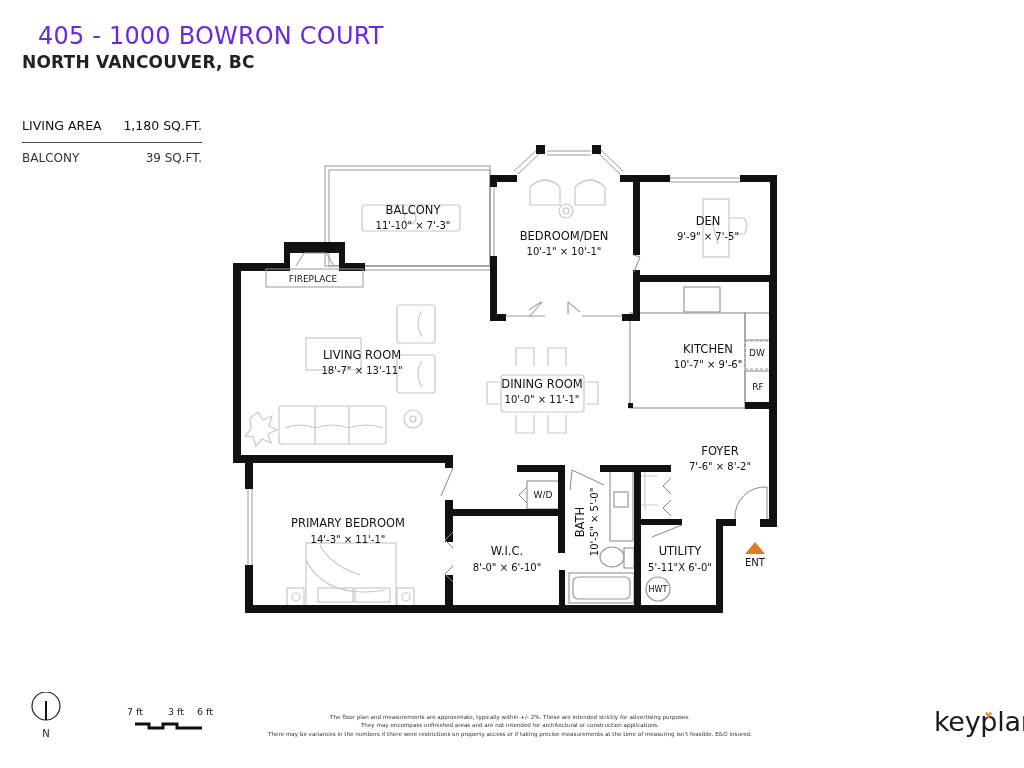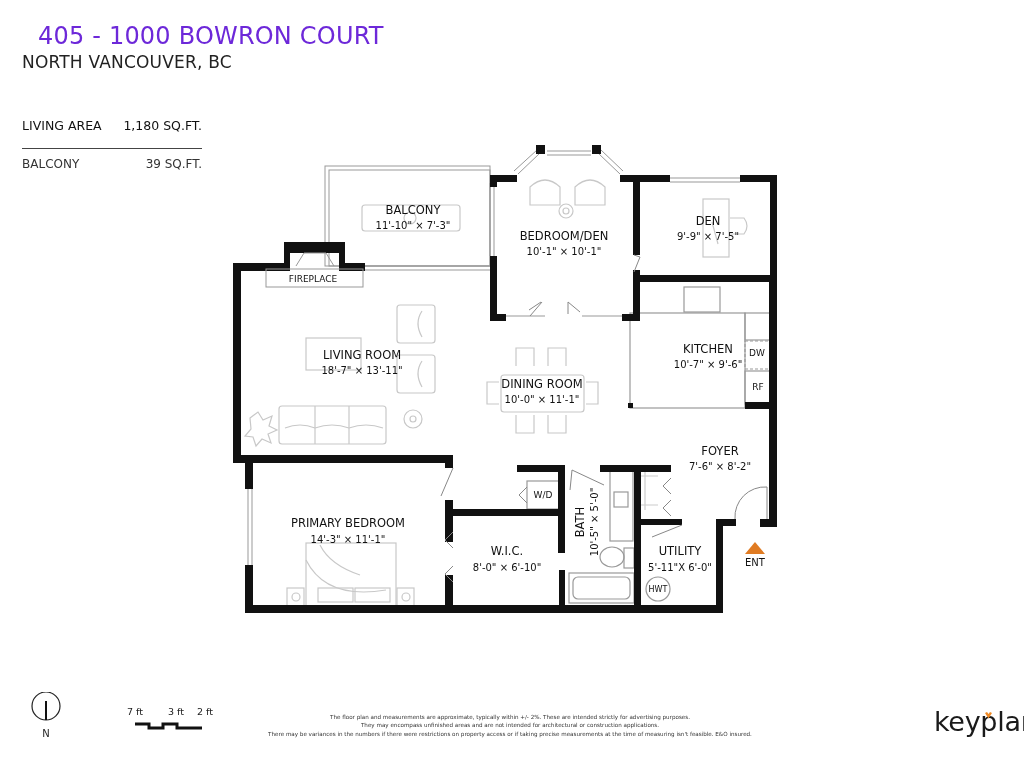--- a/index.html
+++ b/index.html
@@ -1,21 +1,21 @@
 <!DOCTYPE html>
 <html><head>
 <meta charset="utf-8">
 <style>
   html, body { margin:0; padding:0; background:#ffffff; }
   body { width:1024px; height:768px; position:relative; overflow:hidden; font-family:"DejaVu Sans", sans-serif; color:#111; }
   .title { position:absolute; left:38px; top:22px; font-size:24px; font-weight:500; letter-spacing:0.2px; color:#6d28d9; }
-  .subtitle { position:absolute; left:22px; top:52px; font-size:17px; font-weight:400; color:#222; letter-spacing:0.2px; }
+  .subtitle { position:absolute; left:22px; top:52px; font-size:17px; font-weight:700; color:#222; letter-spacing:0.2px; }
   .stats { position:absolute; left:22px; top:116px; width:180px; font-size:12px; color:#333; }
   .stats .row { display:flex; justify-content:space-between; height:18px; align-items:center; }
-  .stats .row.main { font-size:12.5px; color:#111; font-weight:500; border-bottom:1.5px solid #444; padding-bottom:14px; margin-bottom:6px; }
+  .stats .row.main { font-size:12.5px; color:#111; font-weight:500; border-bottom:1.5px solid #444; padding-bottom:8px; margin-bottom:6px; }
   .plan { position:absolute; left:0; top:0; }
   .plan text { font-family:"DejaVu Sans", sans-serif; fill:#111; }
   .north { position:absolute; left:30px; top:692px; width:32px; height:48px; }
   .scale { position:absolute; left:120px; top:706px; width:110px; height:30px; font-size:9.5px; color:#222; }
   .disclaimer { position:absolute; left:260px; top:713px; width:500px; font-size:5.6px; line-height:8.3px; text-align:center; color:#333; }
   .disclaimer div { white-space:nowrap; }
   .brand { position:absolute; left:891px; top:706px; font-size:27px; font-weight:500; color:#1a1a1a; letter-spacing:-0.3px;margin-left:43px; }
   .brand-mark { position:absolute; left:985px; top:712px; width:7px; height:7px; }
 </style>
 </head>
@@ -248,21 +248,21 @@
 
 <svg class="north" viewBox="0 0 32 48">
   <circle cx="16" cy="14" r="14" fill="none" stroke="#222" stroke-width="1.2"></circle>
   <line x1="16" y1="9" x2="16" y2="28" stroke="#111" stroke-width="2"></line>
   <text x="16" y="45" font-size="10" text-anchor="middle" font-family="DejaVu Sans, sans-serif" fill="#222">N</text>
 </svg>
 
 <div class="scale">
   <span style="position:absolute;left:7px;top:0">7 ft</span>
   <span style="position:absolute;left:48px;top:0">3 ft</span>
-  <span style="position:absolute;left:77px;top:0">2 ft</span>
+  <span style="position:absolute;left:77px;top:0">6 ft</span>
   <svg style="position:absolute;left:14px;top:16px" width="70" height="10">
     <path d="M1 2 h14 v4 h14 v-4 h14 v4 h25" fill="none" stroke="#111" stroke-width="3"></path>
   </svg>
 </div>
 
 <div class="disclaimer">
   <div>The floor plan and measurements are approximate, typically within +/- 2%. These are intended strictly for advertising purposes.</div>
   <div>They may encompass unfinished areas and are not intended for architectural or construction applications.</div>
   <div>There may be variances in the numbers if there were restrictions on property access or if taking precise measurements at the time of measuring isn't feasible. E&amp;O insured.</div>
 </div>

